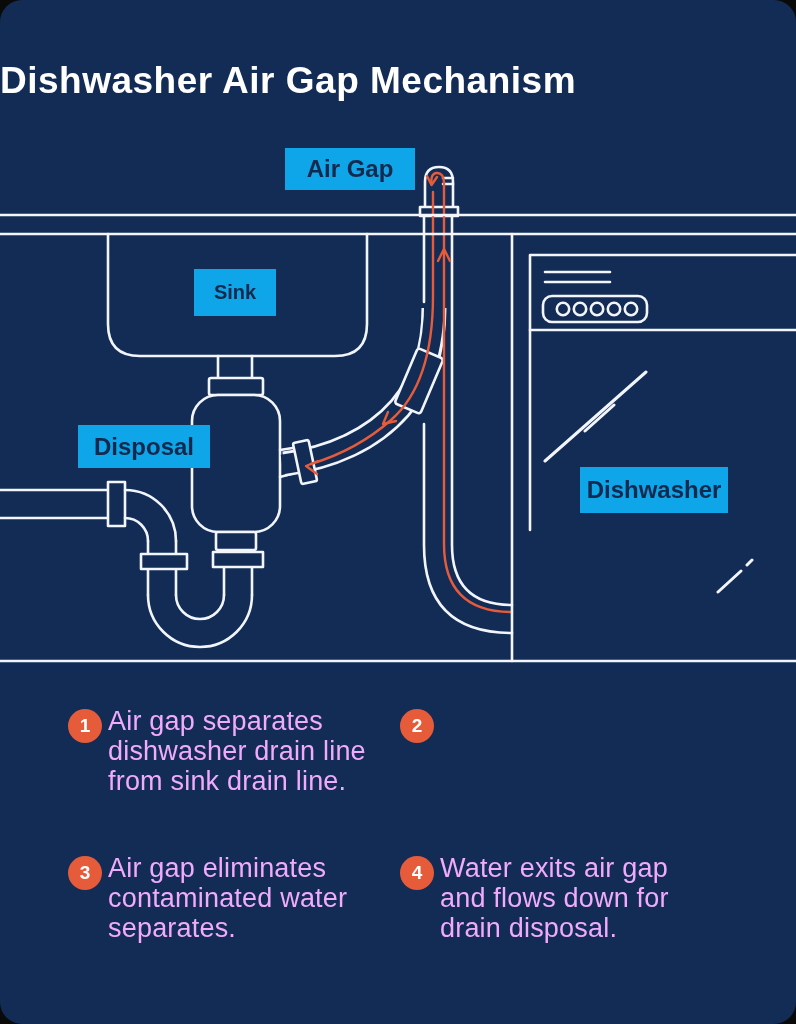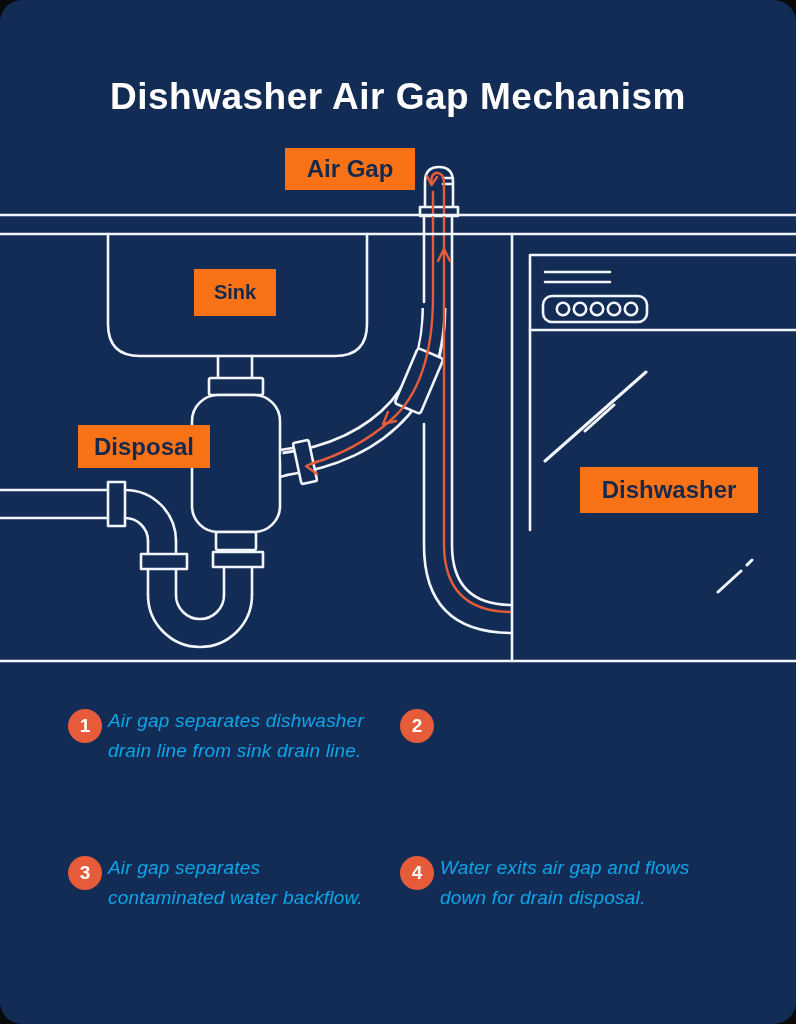--- a/index.html
+++ b/index.html
@@ -1,33 +1,33 @@
 <!DOCTYPE html>
 <html><head>
 <meta charset="utf-8">
 <style>
   html,body{margin:0;padding:0;background:#0a0a0a;}
   body{width:796px;height:1024px;position:relative;font-family:"Liberation Sans",sans-serif;}
   .card{position:absolute;left:0;top:0;width:796px;height:1024px;background:#132c55;border-radius:22px;overflow:hidden;}
-  .title{position:absolute;top:60px;left:0;right:0;margin:16px;text-align:center;color:#ffffff;
+  .title{position:absolute;top:60px;left:0;right:0;margin:0;text-align:left;color:#ffffff;
          font-size:37px;font-weight:bold;letter-spacing:.5px;}
   svg.diagram{position:absolute;left:0;top:0;width:796px;height:1024px;display:block;}
-  .label{position:absolute;background:#f97316;color:#14294e;font-weight:bold;
+  .label{position:absolute;background:#0ea5e9;color:#14294e;font-weight:bold;
          display:flex;align-items:center;justify-content:center;white-space:nowrap;}
   .label-airgap{left:285px;top:148px;width:130px;height:42px;font-size:24px;}
   .label-sink{left:194px;top:269px;width:82px;height:47px;font-size:20px;}
   .label-disposal{left:78px;top:425px;width:132px;height:43px;font-size:24px;}
-  .label-dishwasher{left:580px;top:467px;width:178px;height:46px;font-size:24px;}
+  .label-dishwasher{left:580px;top:467px;width:148px;height:46px;font-size:24px;}
   .step{position:absolute;display:flex;gap:6px;align-items:flex-start;}
   .step-1{left:68px;top:706px;} .step-2{left:400px;top:706px;}
   .step-3{left:68px;top:853px;} .step-4{left:400px;top:853px;}
   .badge{width:34px;height:34px;border-radius:50%;background:#e65c3b;color:#ffffff;
          font-weight:bold;font-size:19px;display:flex;align-items:center;justify-content:center;
          flex:0 0 34px;margin-top:3px;}
-  .step-text{font-size:19px;line-height:30px;color:#0ea5e9;max-width:262px;letter-spacing:.2px;font-style:italic;}
+  .step-text{font-size:27px;line-height:30px;color:#f0abfc;max-width:262px;letter-spacing:.2px;}
 </style>
 </head>
 <body>
 
 <div class="card">
 
   <h1 class="title">Dishwasher Air Gap Mechanism</h1>
 
   <svg class="diagram" viewBox="0 0 796 1024">
     <g stroke="#f2f6fc" stroke-width="2.6" fill="none" stroke-linecap="round" stroke-linejoin="round">
@@ -121,20 +121,20 @@
 
   <div class="step step-1">
     <div class="badge">1</div>
     <div class="step-text">Air gap separates dishwasher drain line from sink drain line.</div>
   </div>
   <div class="step step-2">
     <div class="badge">2</div>
   </div>
   <div class="step step-3">
     <div class="badge">3</div>
-    <div class="step-text">Air gap separates contaminated water backflow.</div>
+    <div class="step-text">Air gap eliminates contaminated water separates.</div>
   </div>
   <div class="step step-4">
     <div class="badge">4</div>
     <div class="step-text">Water exits air gap and flows down for drain disposal.</div>
   </div>
 
 </div>
 
 </body></html>

